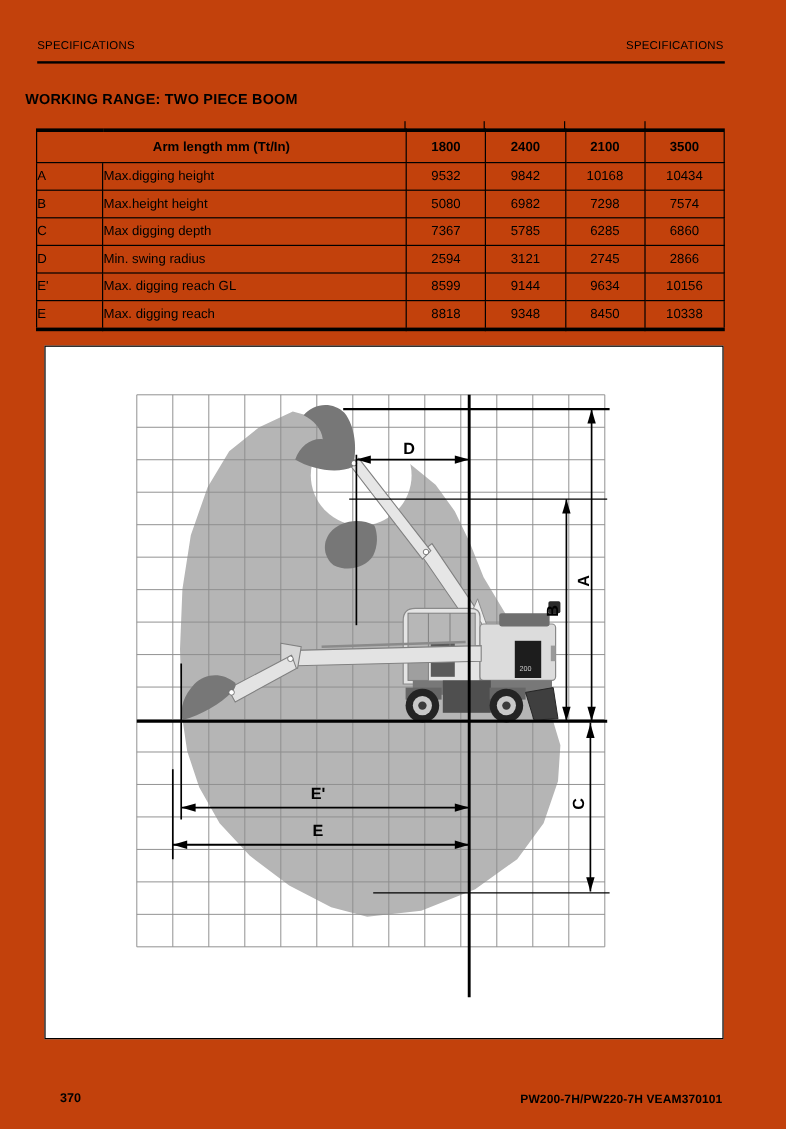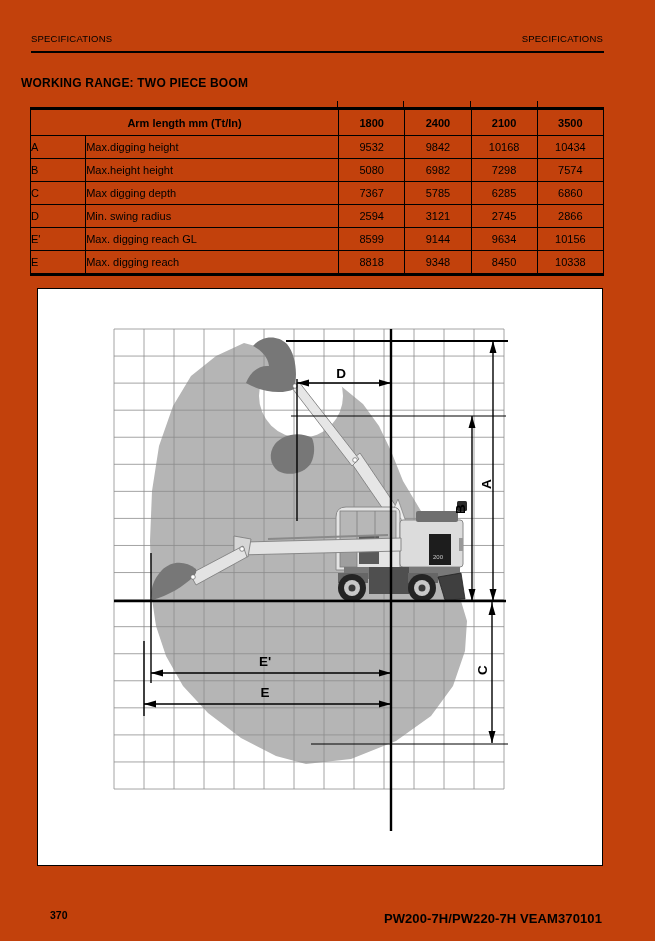--- a/index.html
+++ b/index.html
@@ -28,21 +28,21 @@
   
   .diagram-box{position:absolute;left:37px;top:288px;width:564px;height:576px;
                border:1.5px solid #000;background:#fff;}
   .diagram-box svg{display:block;}
   #grid-lines line{stroke:#8d8d8d;stroke-width:.8;}
   .dimline{stroke:#000;fill:none;}
   .dimlabel{font-family:"Liberation Sans",sans-serif;font-weight:bold;font-size:13.5px;fill:#000;}
   .badge{font-family:"Liberation Sans",sans-serif;font-size:6px;fill:#c8c8c8;}
   
   .footer-page{position:absolute;left:30px;top:909px;font-size:10.5px;font-weight:bold;margin-left:20px;}
-  .footer-code{position:absolute;right:53px;top:911px;font-size:13px;font-weight:bold;letter-spacing:.1px;}
+  .footer-code{position:absolute;right:53px;top:911px;font-size:10px;font-weight:bold;letter-spacing:.1px;}
 </style>
 </head>
 <body>
 
 <div class="page">
 
   <div class="running-head left">SPECIFICATIONS</div>
   <div class="running-head right">SPECIFICATIONS</div>
   <div class="head-rule"></div>
 

